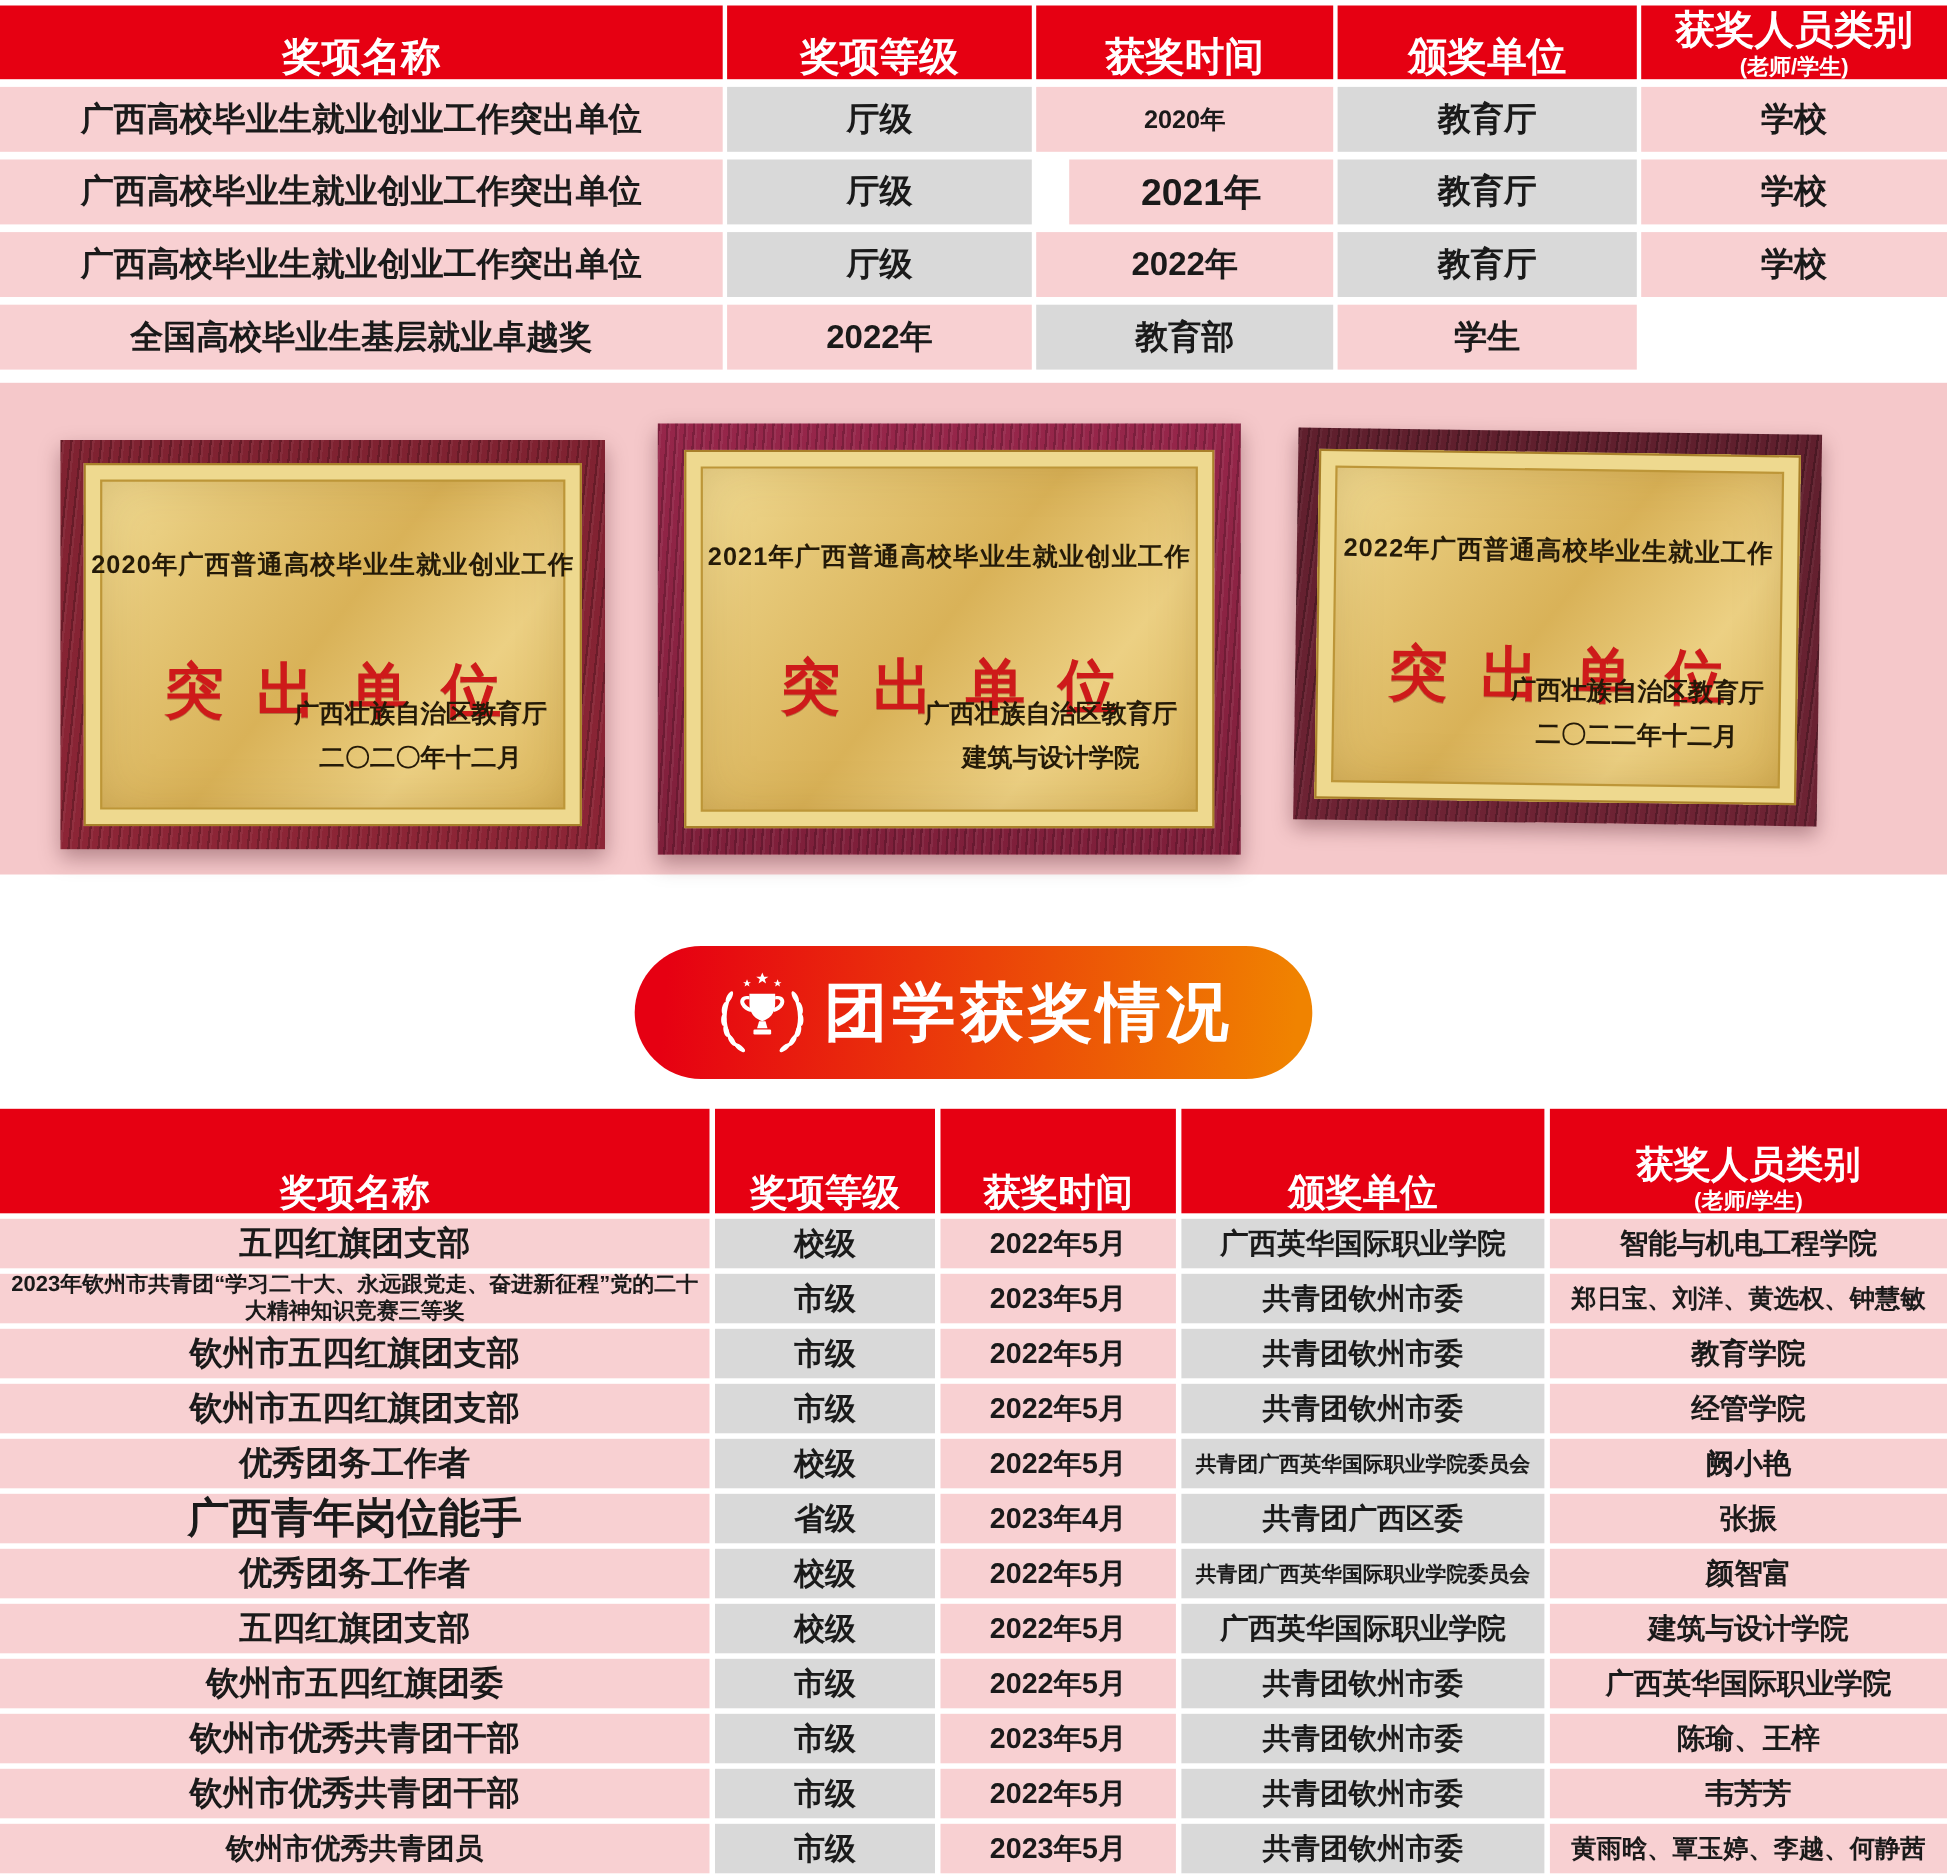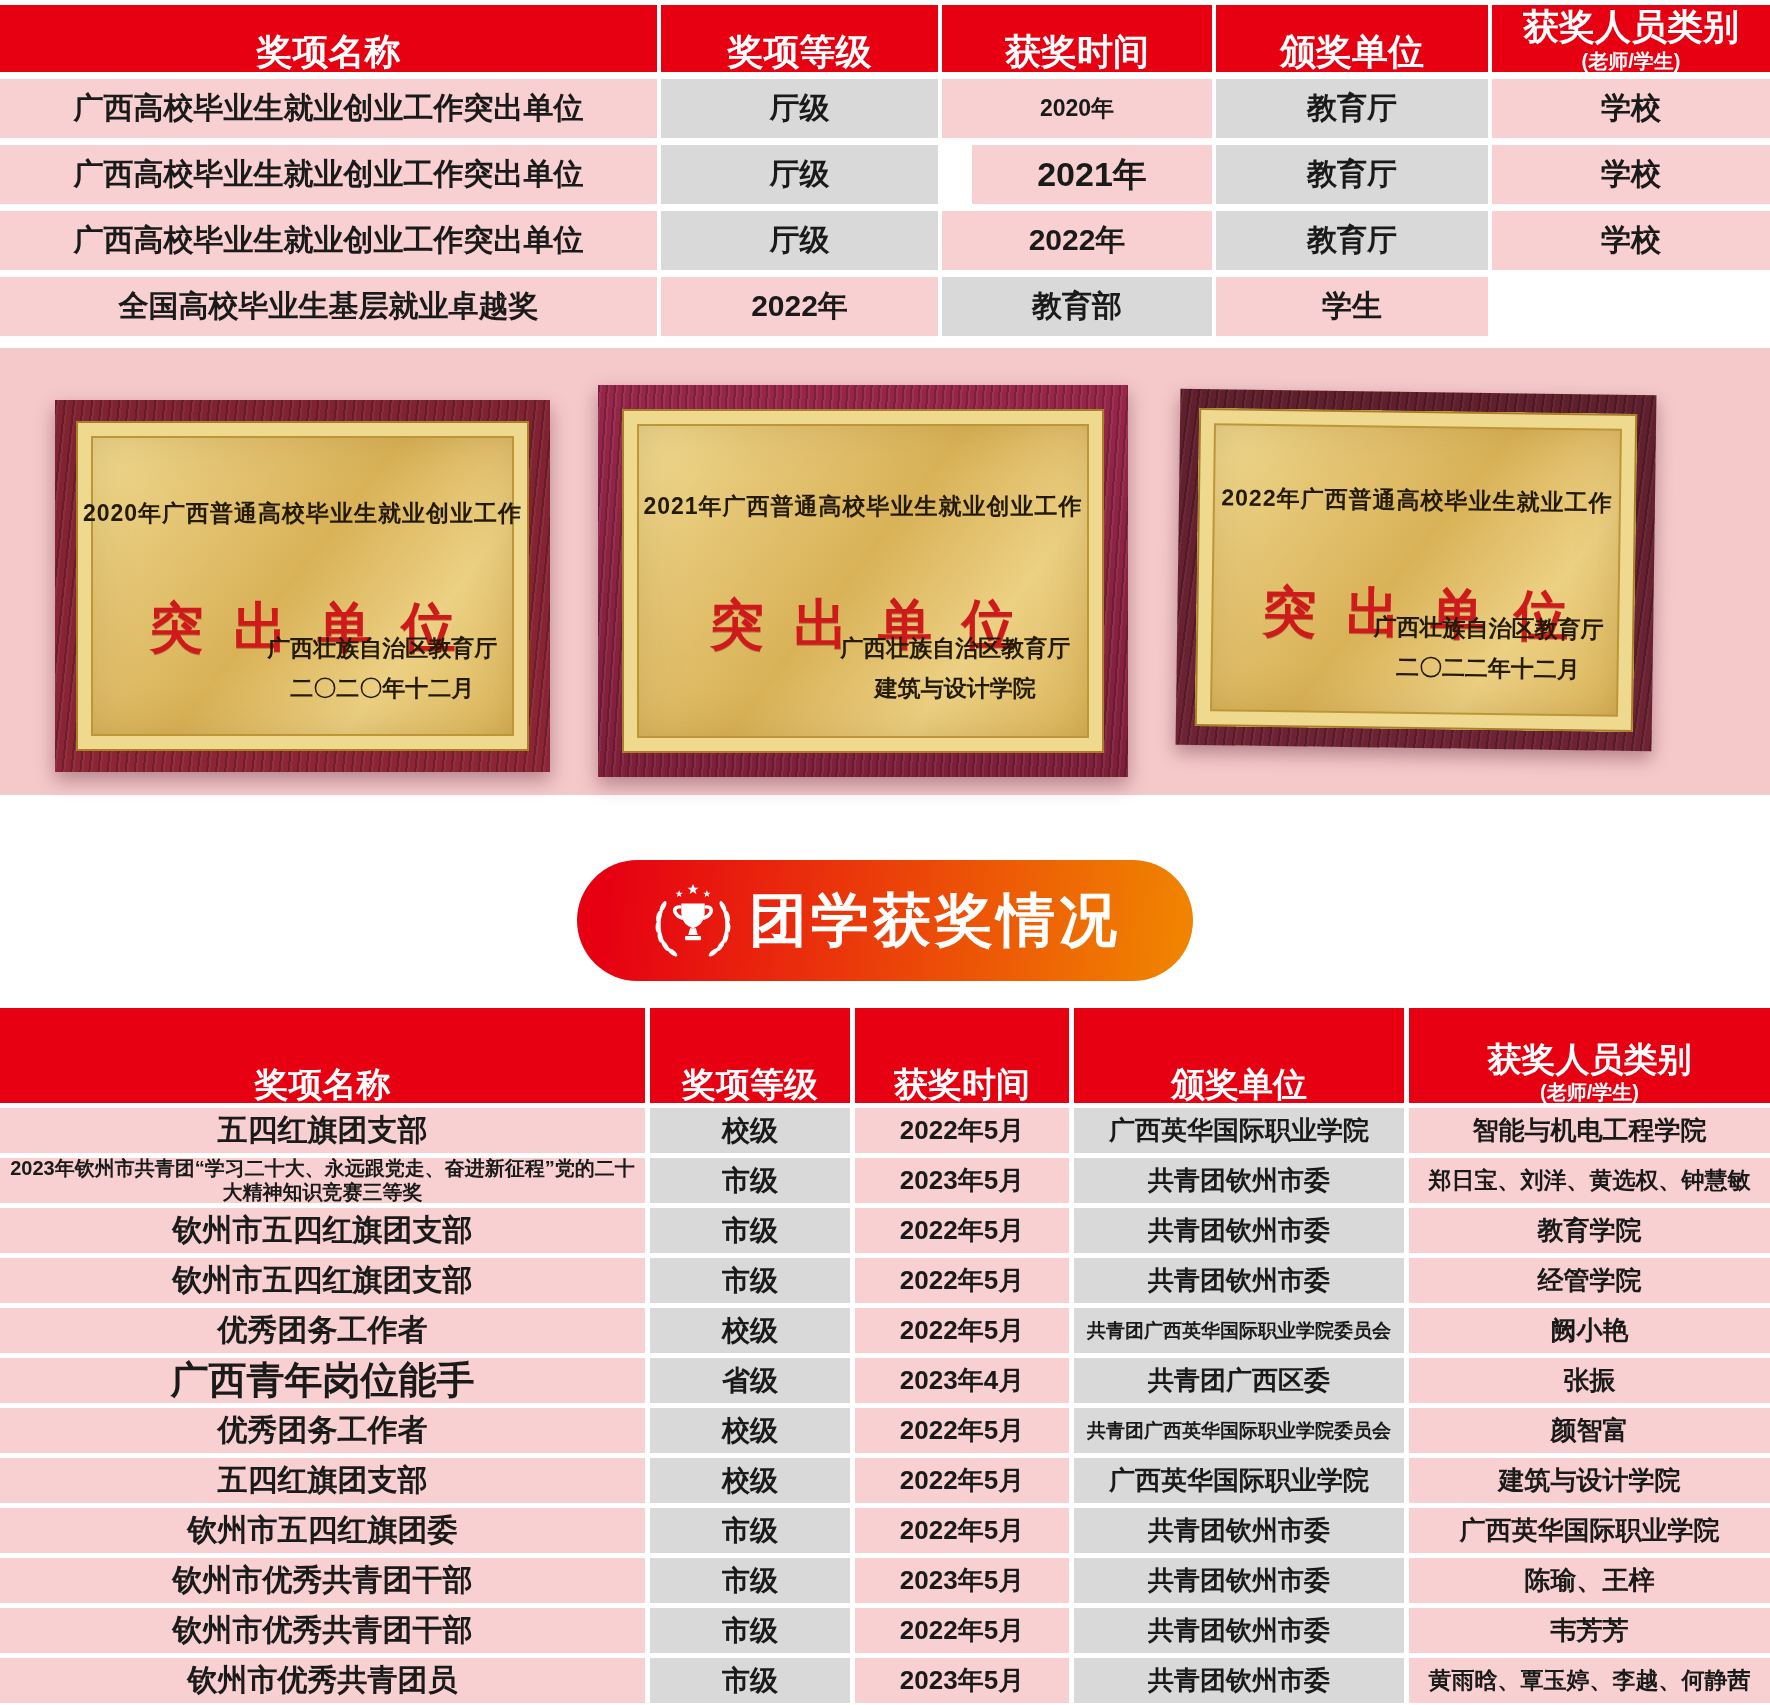--- a/index.html
+++ b/index.html
@@ -259,20 +259,20 @@
       <div class="td pink" style="font-size: 30px;">钦州市优秀共青团干部</div>
       <div class="td gray" style="font-size: 28px;">市级</div>
       <div class="td pink" style="font-size: 26px;">2023年5月</div>
       <div class="td gray" style="font-size: 26px;">共青团钦州市委</div>
       <div class="td pink" style="font-size: 26px;">陈瑜、王梓</div>
       <div class="td pink" style="font-size: 30px;">钦州市优秀共青团干部</div>
       <div class="td gray" style="font-size: 28px;">市级</div>
       <div class="td pink" style="font-size: 26px;">2022年5月</div>
       <div class="td gray" style="font-size: 26px;">共青团钦州市委</div>
       <div class="td pink" style="font-size: 26px;">韦芳芳</div>
-      <div class="td pink" style="font-size: 30px;">钦州市优秀共青团员</div>
+      <div class="td pink" style="font-size: 26px;">钦州市优秀共青团员</div>
       <div class="td gray" style="font-size: 28px;">市级</div>
       <div class="td pink" style="font-size: 26px;">2023年5月</div>
       <div class="td gray" style="font-size: 26px;">共青团钦州市委</div>
       <div class="td pink" style="font-size: 23px;">黄雨晗、覃玉婷、李越、何静茜</div>
     </div>
 
 </div>
 
 </body></html>

